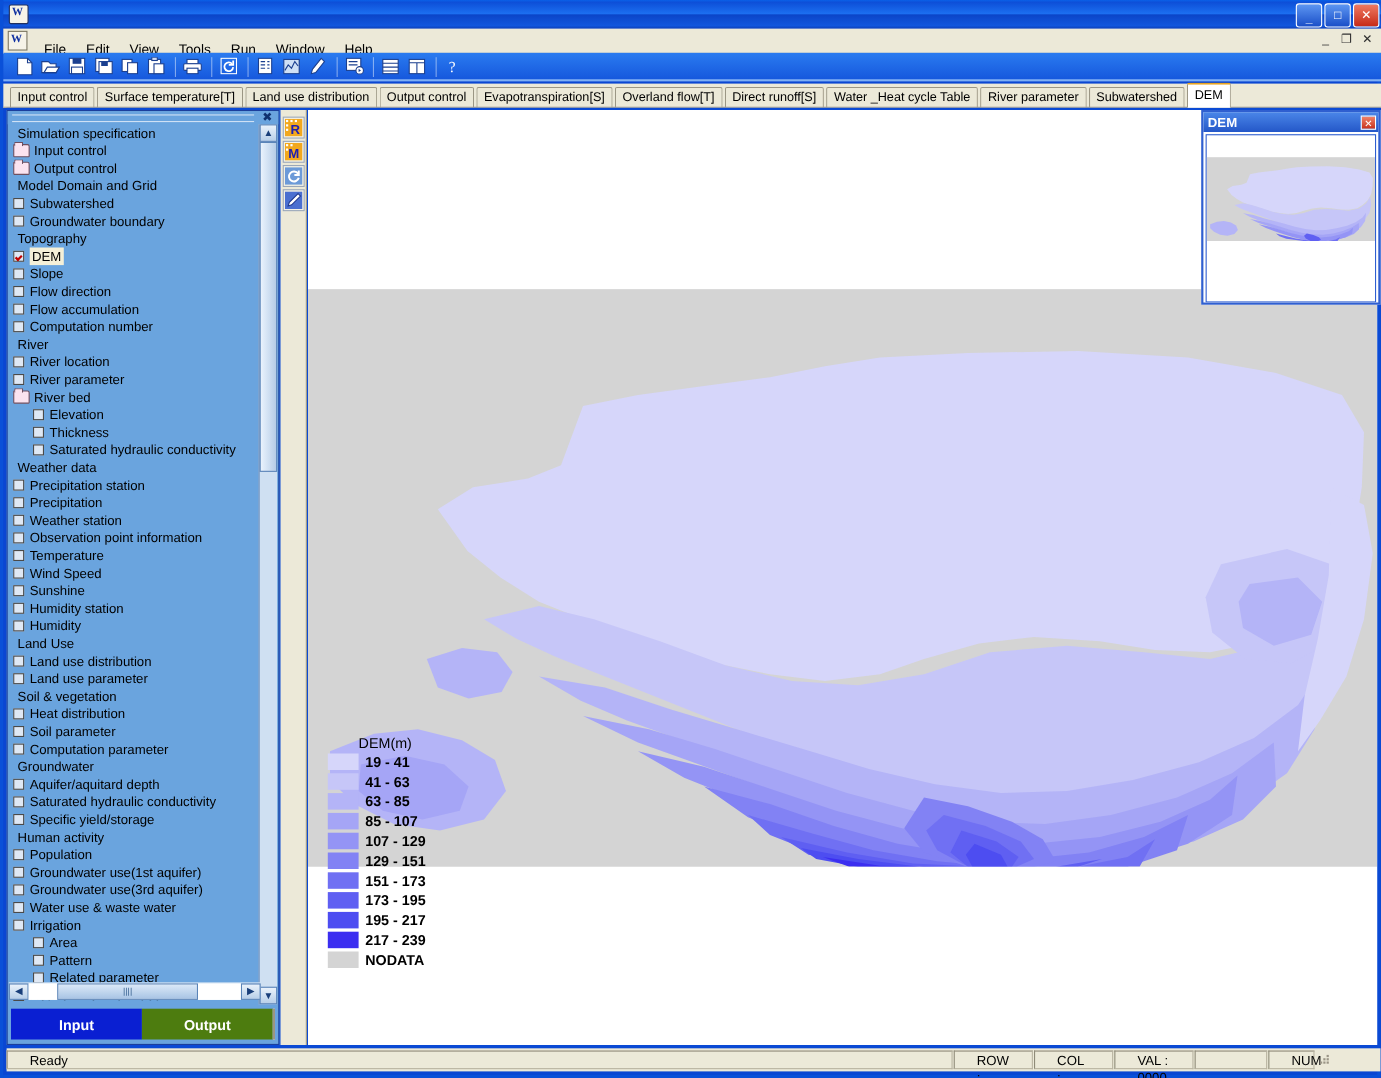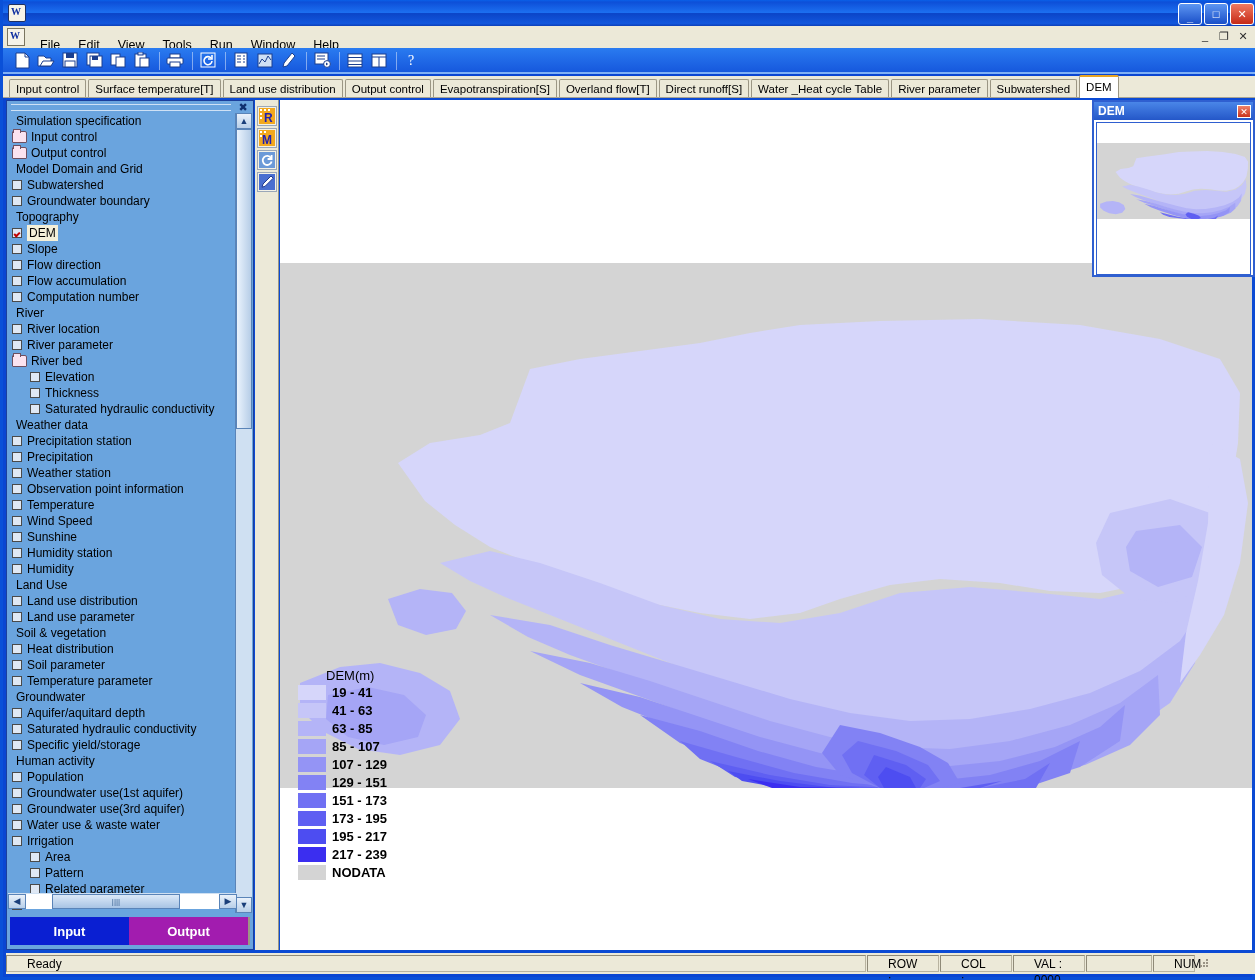--- a/index.html
+++ b/index.html
@@ -179,21 +179,21 @@
   }
   .io-tabs{
     position:absolute;left:3px;bottom:4px;width:240px;height:28px;
     display:flex;align-items:stretch;
   }
   .io-tab{
     width:128px;display:flex;align-items:center;justify-content:center;
     font-size:13px;font-weight:bold;color:#ffffff;
   }
   .io-tab.active{background:#0a1fd2;}
-  .io-tab.inactive{background:#a21caf;}
+  .io-tab.inactive{background:#4d7c0f;}
   .io-rest{flex:1;background:#ece9d8;border:1px solid #9b9684;box-sizing:border-box;}
   
   .vstrip{
     position:absolute;left:249px;top:2px;width:24px;height:850px;
     background:#ece9d8;border-right:1px solid #9b9684;box-sizing:border-box;
     padding-top:4px;
   }
   .vbtn{
     width:20px;height:20px;margin:2px auto 2px auto;
     border:1px solid #9aa7b8;background:#f3f1e6;
@@ -542,21 +542,21 @@
           <div class="trow">
             <span class="cb"></span>
             <span class="lbl">Heat distribution</span>
           </div>
           <div class="trow">
             <span class="cb"></span>
             <span class="lbl">Soil parameter</span>
           </div>
           <div class="trow">
             <span class="cb"></span>
-            <span class="lbl">Temperature parameter</span>
+            <span class="lbl">Computation parameter</span>
           </div>
           <div class="trow grouphdr">
             <span class="lbl">Groundwater</span>
           </div>
           <div class="trow">
             <span class="cb"></span>
             <span class="lbl">Aquifer/aquitard depth</span>
           </div>
           <div class="trow">
             <span class="cb"></span>

